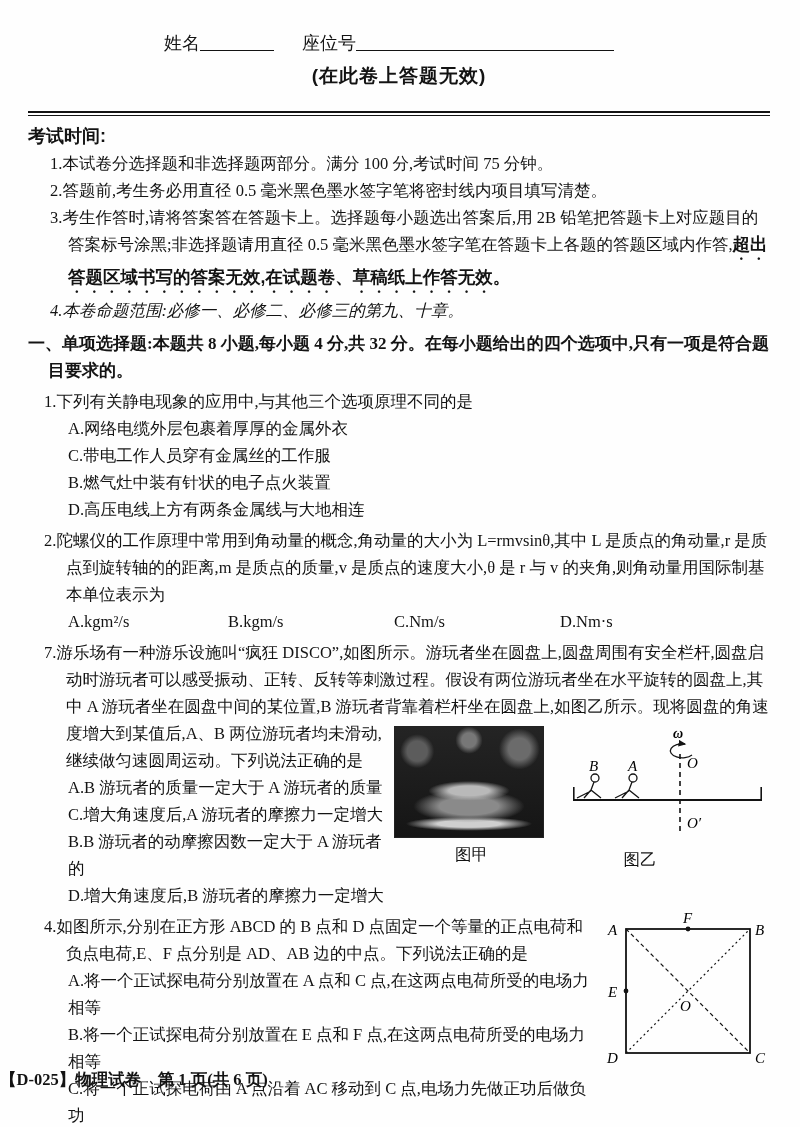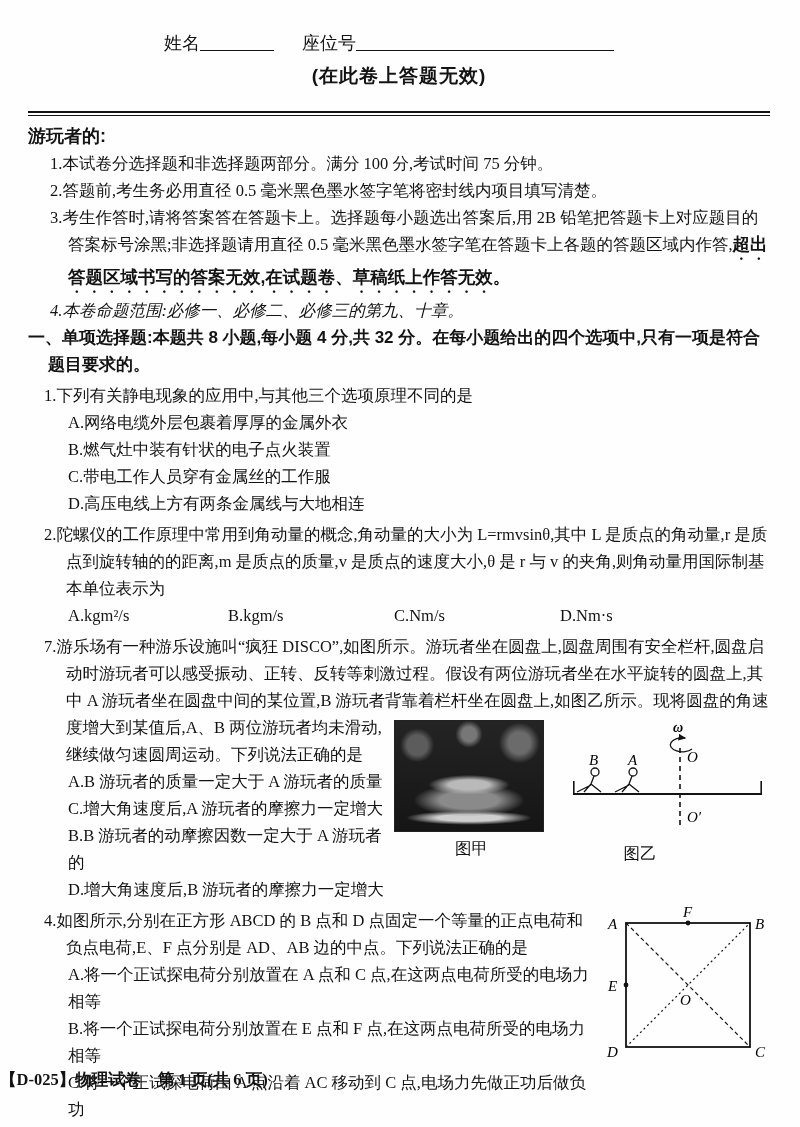--- a/index.html
+++ b/index.html
@@ -28,22 +28,22 @@
   .notice-heading { font-weight:700; font-size:18px; margin-top:7px;
                     font-family:"Liberation Sans","DejaVu Sans",sans-serif; }
   p { margin:0; }
   .notice-item { margin-left:22px; padding-left:18px; text-indent:-18px; }
   .notice-item-kai { font-style:italic; }
   .emph { font-weight:700; font-size:17.5px;
           font-family:"Liberation Sans","DejaVu Sans",sans-serif;
           -webkit-text-emphasis:filled dot #131313; -webkit-text-emphasis-position:under right;
           text-emphasis:filled dot #131313; text-emphasis-position:under right; }
 
-  .section-heading { font-weight:700; font-size:17px;
-                     font-family:Liberation Sans, sans-serif;
+  .section-heading { font-weight:700; margin-top:6px; font-size:17px;
+                     font-family:Liberation Serif, serif;
                      padding-left:20px; text-indent:-20px; }
 
   
   .q { margin:4px 0 4px 16px; overflow:hidden; }
   .stem { padding-left:22px; text-indent:-22px; }
   .stem-cont { margin-left:22px; }
   .opt { margin-left:24px; }
   .optrow { display:flex; margin-left:24px; }
   .optrow span { display:inline-block; }
   .w1 { width:160px; } .w2 { width:166px; } .w3 { width:166px; }
@@ -78,33 +78,33 @@
 <body>
 
 <div class="page">
 
   <div class="name-row">
     <span>姓名</span><span class="blank blank-name"></span><span>座位号</span><span class="blank blank-seat"></span>
   </div>
   <div class="invalid-note">(在此卷上答题无效)</div>
   <div class="double-rule"></div>
 
-  <div class="notice-heading">游玩者的:</div>
+  <div class="notice-heading">考试时间:</div>
   <p class="notice-item">1.本试卷分选择题和非选择题两部分。满分 100 分,考试时间 75 分钟。</p>
   <p class="notice-item">2.答题前,考生务必用直径 0.5 毫米黑色墨水签字笔将密封线内项目填写清楚。</p>
   <p class="notice-item"><span>3.考生作答时,请将答案答在答题卡上。选择题每小题选出答案后,用 2B 铅笔把答题卡上对应题目的答案标号涂黑;非选择题请用直径 0.5 毫米黑色墨水签字笔在答题卡上各题的答题区域内作答,</span><span class="emph">超出答题区域书写的答案无效,在试题卷、草稿纸上作答无效。</span></p>
   <p class="notice-item notice-item-kai">4.本卷命题范围:必修一、必修二、必修三的第九、十章。</p>
 
   <p class="section-heading">一、单项选择题:本题共 8 小题,每小题 4 分,共 32 分。在每小题给出的四个选项中,只有一项是符合题目要求的。</p>
 
   <div class="q">
     <p class="stem">1.下列有关静电现象的应用中,与其他三个选项原理不同的是</p>
     <p class="opt">A.网络电缆外层包裹着厚厚的金属外衣</p>
+    <p class="opt">C.带电工作人员穿有金属丝的工作服</p>
     <p class="opt">B.燃气灶中装有针状的电子点火装置</p>
-    <p class="opt">C.带电工作人员穿有金属丝的工作服</p>
     <p class="opt">D.高压电线上方有两条金属线与大地相连</p>
   </div>
 
   <div class="q">
     <p class="stem">2.陀螺仪的工作原理中常用到角动量的概念,角动量的大小为 L=rmvsinθ,其中 L 是质点的角动量,r 是质点到旋转轴的的距离,m 是质点的质量,v 是质点的速度大小,θ 是 r 与 v 的夹角,则角动量用国际制基本单位表示为</p>
     <div class="optrow">
       <span class="w1">A.kgm²/s</span>
       <span class="w2">B.kgm/s</span>
       <span class="w3">C.Nm/s</span>
       <span>D.Nm·s</span>

